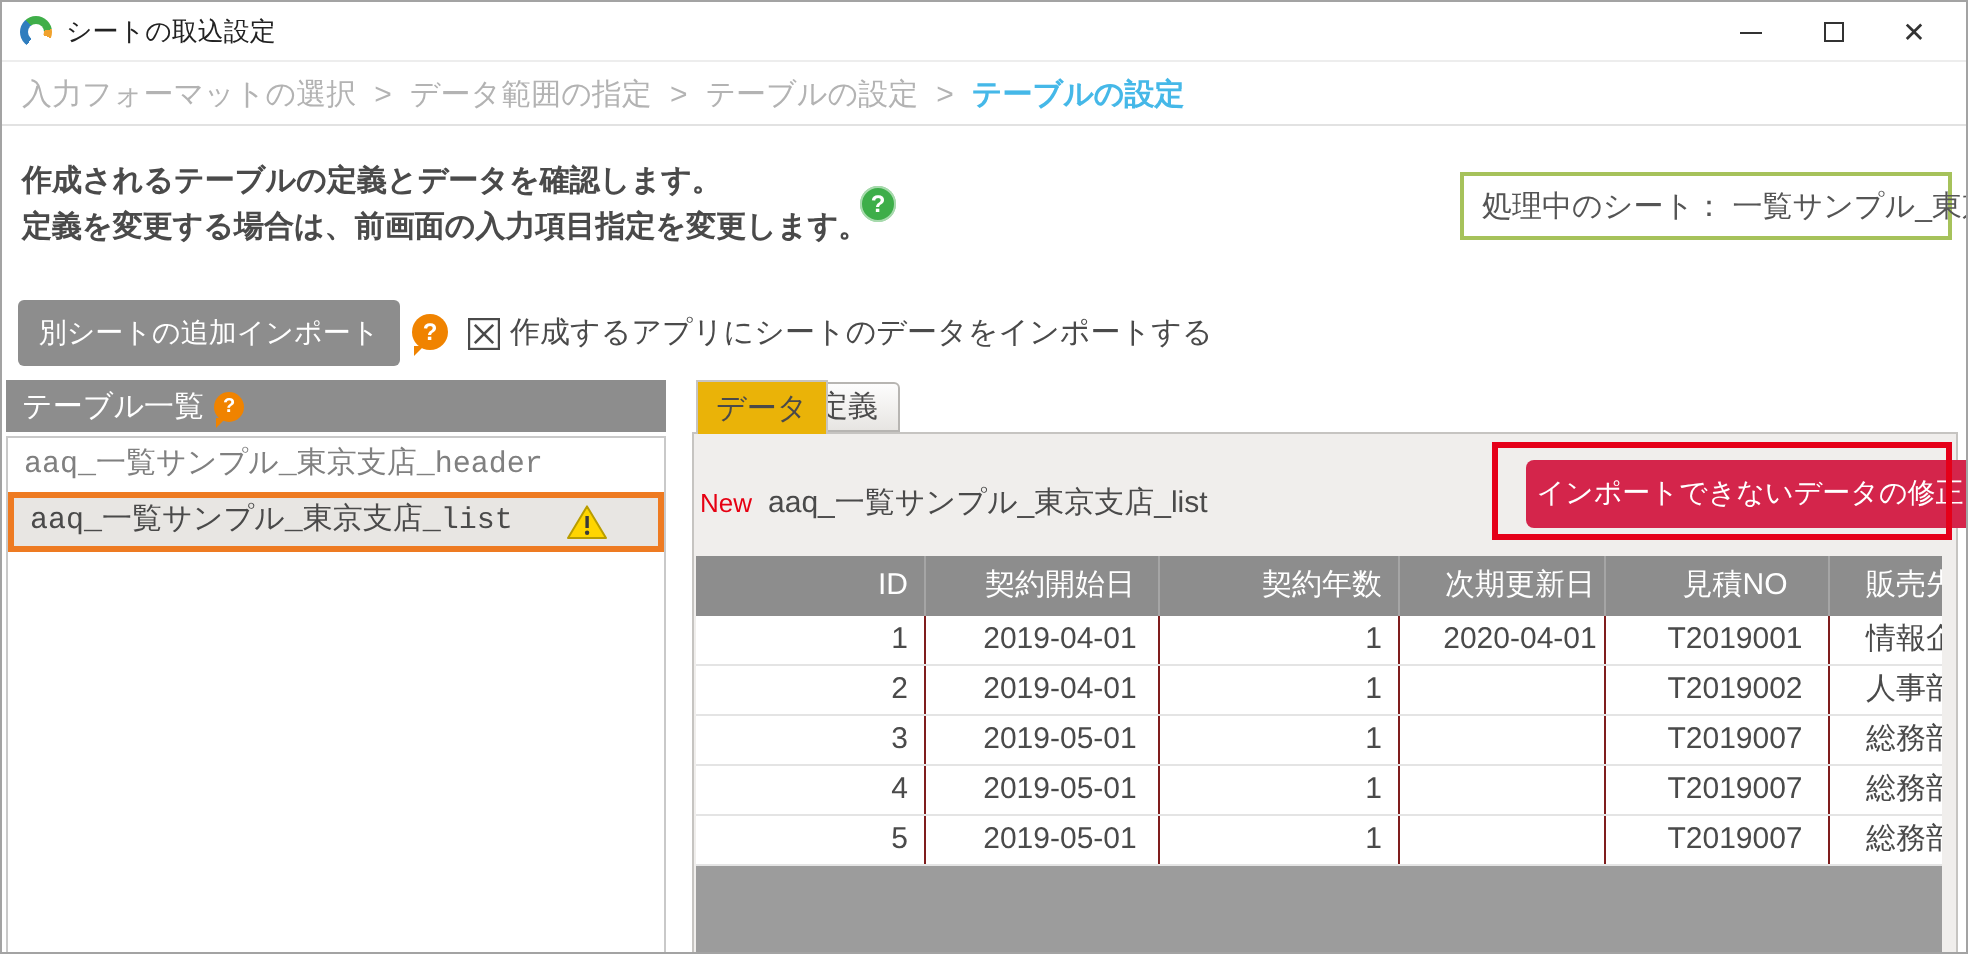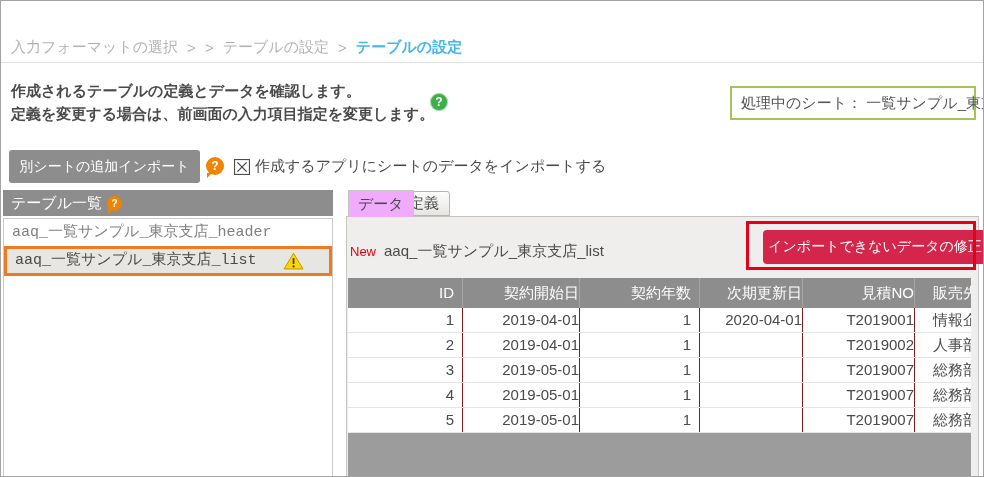--- a/index.html
+++ b/index.html
@@ -70,21 +70,21 @@
   .list-item.selected { border:3px solid #ee7b22; background:#e8e6e3; color:#4a4a4a;
                         height:30px; line-height:24px; padding:0 8px; display:flex;
                         align-items:center; justify-content:space-between; }
   .warning-icon { margin-right:17px; flex:none; display:block; }
 
   
   .tab-page { position:absolute; left:345px; top:215px; width:633px; height:262px;
               background:#f0eeec; border:1px solid #c6c4c1; }
   .tab { position:absolute; font-size:15px; color:#4a4a4a; display:flex; align-items:center;
          justify-content:center; cursor:default; }
-  .tab-active { left:347px; top:189px; height:27px; padding:0 9px; background:#f0abfc;
+  .tab-active { left:347px; top:189px; height:27px; padding:0 9px; background:#eab308;
                 border:1px solid #c6c4c1; border-bottom:none; z-index:2;text-align:right; }
   .tab-idle { left:397px; top:190px; height:25px; padding:0 10px;
               background:linear-gradient(#fdfdfd,#e7e5e2); border:1px solid #b7b5b2;
               border-radius:3px 3px 0 0; z-index:1; }
 
   .new-line { position:absolute; left:349px; top:241px; display:flex; align-items:baseline; }
   .new-badge { color:#e60012; font-size:13px; }
   .table-name { color:#4a4a4a; font-size:15px; margin-left:8px; }
 
   .annotation-rect { position:absolute; left:745px; top:220px; width:230px; height:49px;
@@ -96,32 +96,46 @@
   
   .dtable { position:absolute; left:347px; top:277px; width:623px; z-index:3; font-size:15px; }
   .dt-head { display:flex; background:#8d8d8d; color:#fff; height:30px; line-height:30px; }
   .dt-row  { display:flex; background:#fff; height:25px; line-height:24px;
              border-bottom:1px solid #e4e4e4; color:#4a4a4a; }
   .dt-cell { overflow:hidden; white-space:nowrap; }
   .dt-head .dt-cell + .dt-cell { border-left:1px solid #a5a5a5; }
   .dt-row  .dt-cell + .dt-cell { border-left:1px solid #7f1d1d; }
   .c0 { width:114px; } .c1 { width:117px; } .c2 { width:120px; }
   .c3 { width:103px; } .c4 { width:112px; } .c5 { flex:1; }
-  .ar { text-align:right; padding-right:8px; } .al { text-align:right; padding-left:18px; }
+  .ar { text-align:right; padding-right:8px; } .al { text-align:center; padding-left:18px; }
   .dt-filler { position:absolute; left:347px; top:432px; width:623px; height:45px; background:#9c9c9c; }
 </style>
 </head>
 <body>
 
 <div class="window">
 
+  <div class="titlebar">
+    <span class="app-icon"></span>
+    <span class="title-text">シートの取込設定</span>
+    <div class="win-btn btn-min">
+        <span class="glyph-min"></span>
+      </div>
+    <div class="win-btn btn-max">
+        <span class="glyph-max"></span>
+      </div>
+    <div class="win-btn btn-close">
+        <span class="glyph-close">✕</span>
+      </div>
+  </div>
 
   <div class="breadcrumb">
     <span class="crumb">入力フォーマットの選択</span>
     <span class="crumb-sep">&gt;</span>
+    <span class="crumb">データ範囲の指定</span>
     <span class="crumb-sep">&gt;</span>
     <span class="crumb">テーブルの設定</span>
     <span class="crumb-sep">&gt;</span>
     <span class="crumb active">テーブルの設定</span>
   </div>
 
   <div class="instructions">
     <div>作成されるテーブルの定義とデータを確認します。</div>
     <div>定義を変更する場合は、前画面の入力項目指定を変更します。</div>
   </div>

